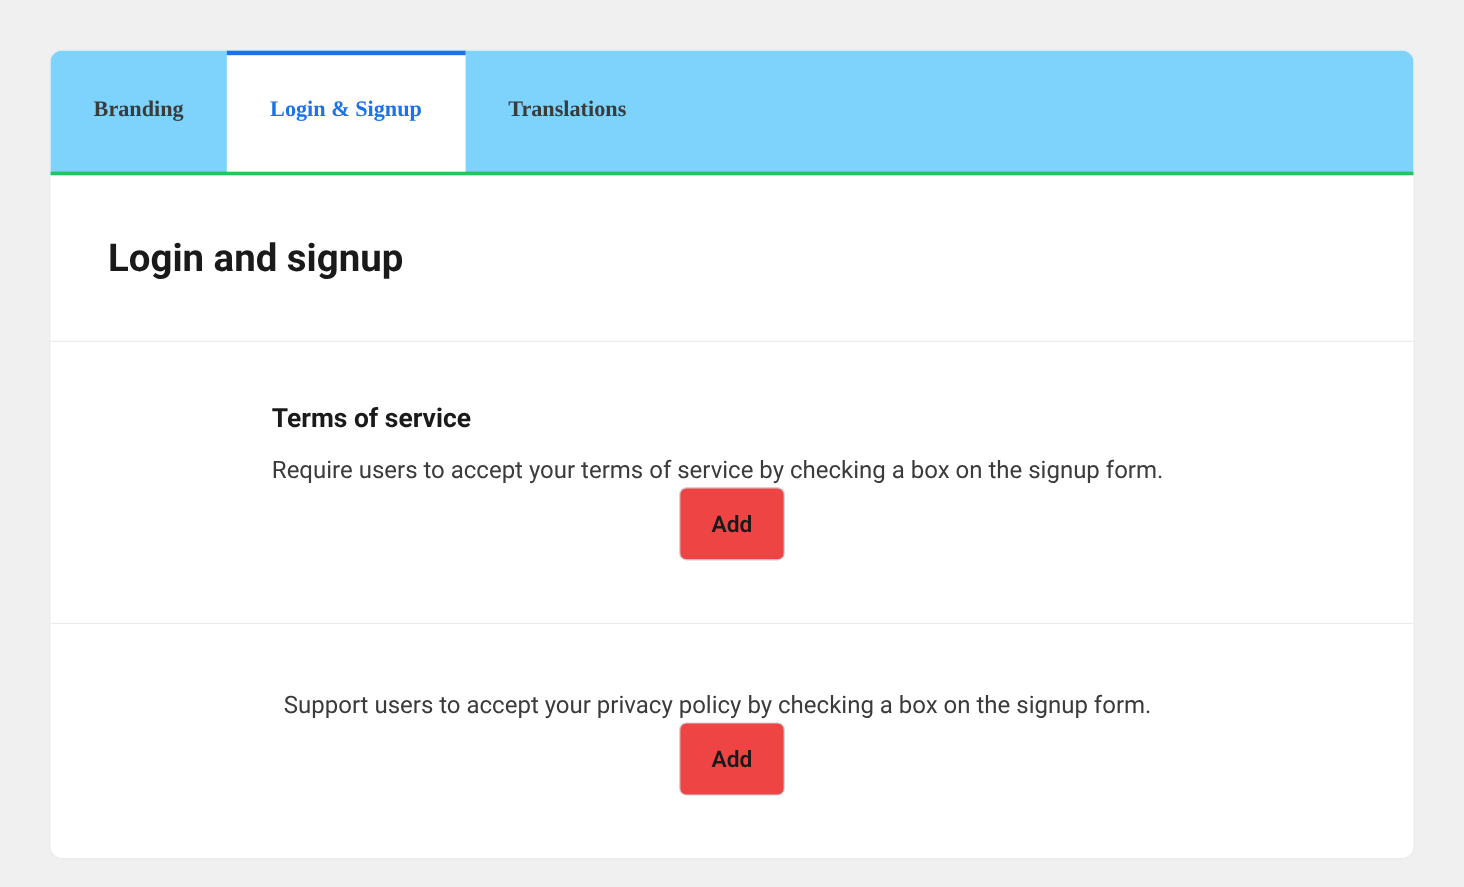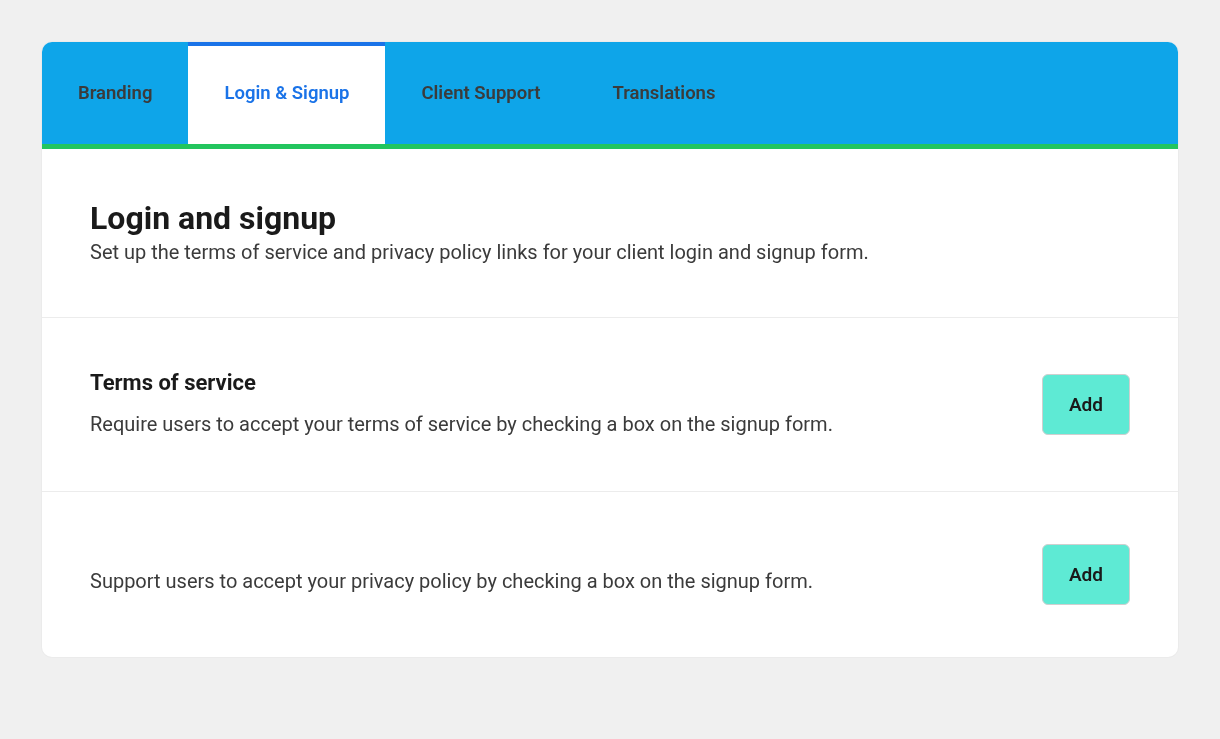--- a/index.html
+++ b/index.html
@@ -13,22 +13,23 @@
       padding: 42px;
     }
     .card {
       background-color: #ffffff;
       border-radius: 10px;
       overflow: hidden;
       box-shadow: 0 0 0 1px rgba(0,0,0,0.02);
     }
     .tabs {
       display: flex;
-      background-color: #0ea5e9;
-      border-bottom: 5px solid #22c55e;
+      background-color: #7dd3fc;
+      border-bottom: 3px solid #22c55e;
+      font-family: Liberation Serif, serif;
     }
     .tab {
       padding: 40px 36px 40px 36px;
       font-size: 18.5px;
       font-weight: 600;
       color: #3b3b3b;
       cursor: pointer;
       background: transparent;
       border: none;
       position: relative;
@@ -60,67 +61,65 @@
       font-size: 20px;
       color: #3b3b3b;
       line-height: 1.5;
     }
     .row {
       display: flex;
       justify-content: space-between;
       align-items: center;
       padding: 52px 48px;
       border-bottom: 1px solid #ececec;
+      flex-direction: column;
     }
     .row:last-child {
       border-bottom: none;
     }
     .row-text {
       flex: 1;
       padding-right: 24px;
     }
     .row-title {
       font-size: 22px;
       font-weight: 700;
       color: #1a1a1a;
       margin-bottom: 14px;
     }
     .row-desc {
       font-size: 20px;
       color: #3b3b3b;
       line-height: 1.5;
-      margin-top: 12px;
     }
     .add-btn {
-      background-color: #5eead4;
+      background-color: #ef4444;
       border: 1px solid #cfcfcf;
       border-radius: 6px;
       padding: 18px 26px;
       font-size: 19px;
       font-weight: 600;
       color: #1a1a1a;
       cursor: pointer;
       font-family: inherit;
     }
   </style>
 </head>
 <body>
 
 <div class="card">
 
   <div class="tabs">
     <button class="tab">Branding</button>
     <button class="tab active">Login &amp; Signup</button>
-    <button class="tab">Client Support</button>
     <button class="tab">Translations</button>
   </div>
 
   <div class="section-header">
     <h1 class="section-title">Login and signup</h1>
-    <p class="section-desc">Set up the terms of service and privacy policy links for your client login and signup form.</p>
   </div>
 
   <div class="row">
     <div class="row-text">
       <div class="row-title">Terms of service</div>
       <div class="row-desc">Require users to accept your terms of service by checking a box on the signup form.</div>
     </div>
     <button class="add-btn">Add</button>
   </div>
 

